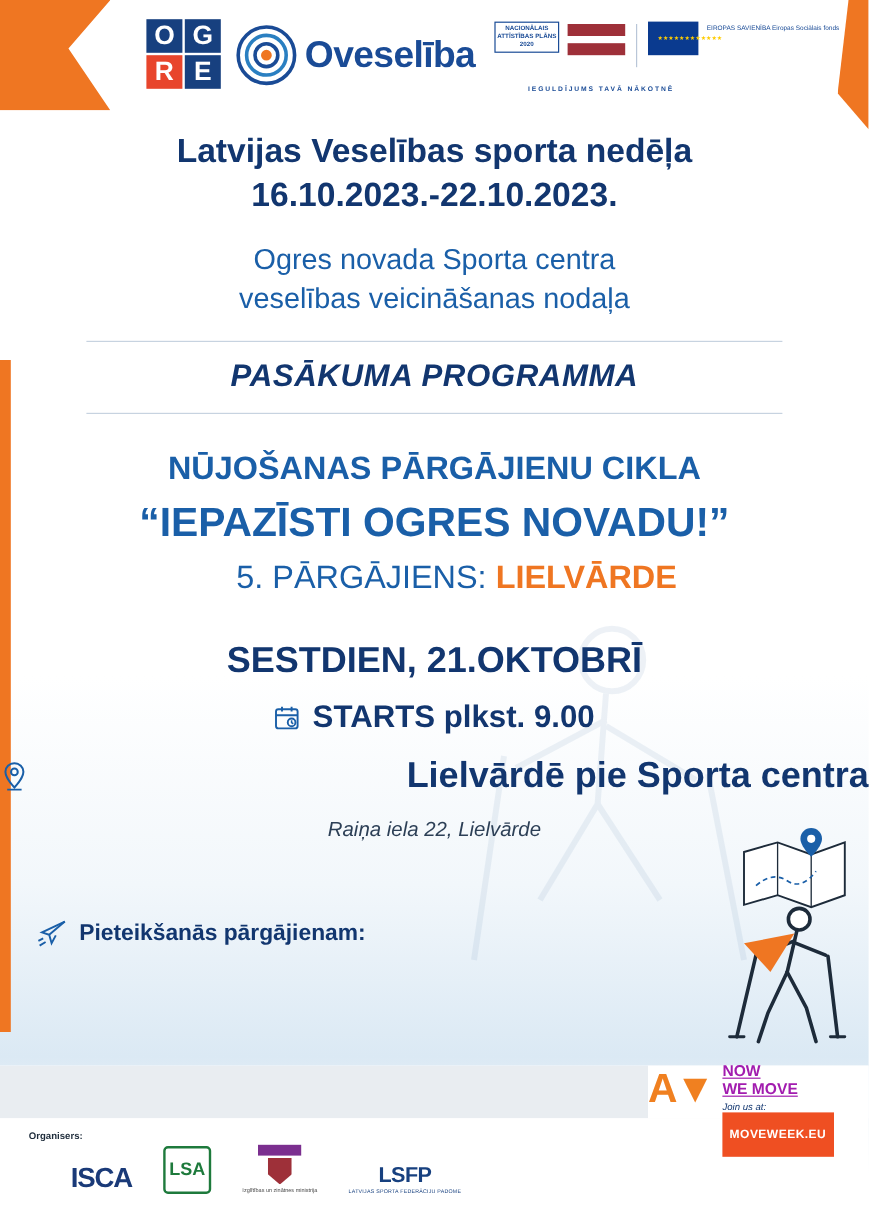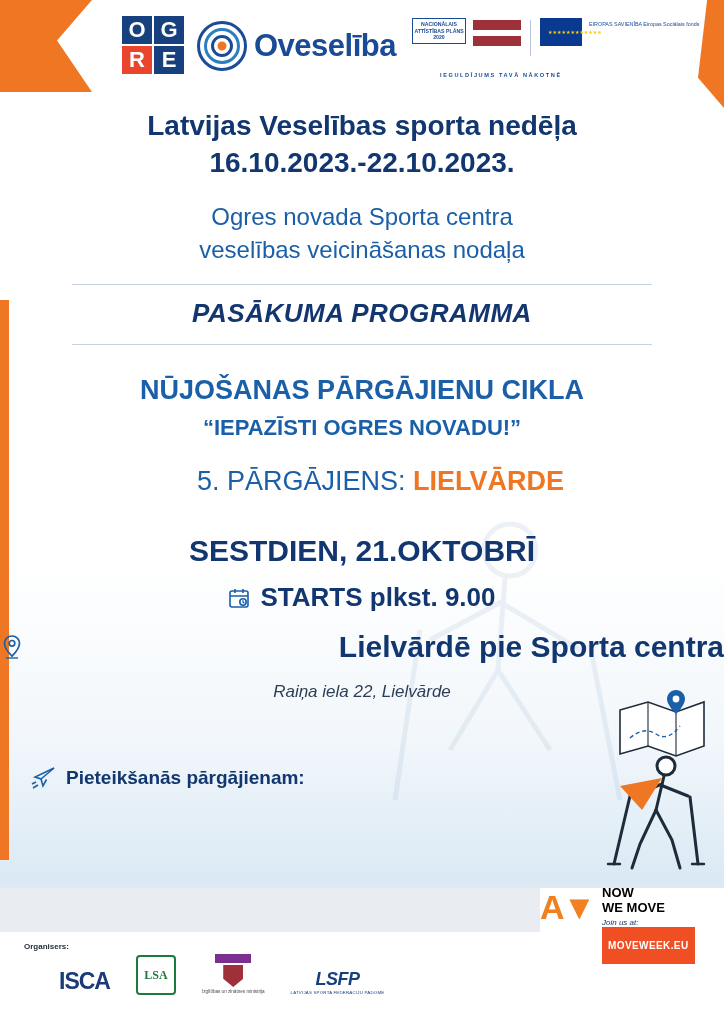--- a/index.html
+++ b/index.html
@@ -123,21 +123,21 @@
   .t-program {
     position:absolute; top:298px; left:0; width:724px;
     font-size: 26px; font-weight: bold; font-style: italic; color:#12366f;
     letter-spacing:.5px;
   }
 
   .t-cycle {
     position:absolute; top:370px; left:0; width:724px;
     font-size: 27px; font-weight: bold; color:#1a5fa8; line-height:1.5;
   }
-  .t-cycle .l2 { font-size: 22px; color:#1a5fa8; }
+  .t-cycle .l2 { font-size: 34px; color:#1a5fa8; }
   .t-leg {
     position:absolute; top:466px; left:0; width:724px;
     font-size: 27px; color:#1a5fa8;padding-left:37px;
   }
   .t-leg b { color:#ef7622; font-weight:bold; }
 
   .t-day {
     position:absolute; top:534px; left:0; width:724px;
     font-size: 30px; font-weight: bold; color:#12366f;
   }
@@ -178,38 +178,38 @@
     background:#e9edf1;
     clip-path: polygon(0 0, 560px 0, 600px 100%, 0 100%);
   }
   .band-grey2 {
     position:absolute; left:540px; top:0; width:184px; height:44px; background:#ffffff;
   }
   .nwm {
     position:absolute; right:16px; top:-2px; width:168px; height:52px;
   }
   .nwm-logo { position:absolute; left:0; top:2px; font-size:34px; font-weight:bold; color:#f08020; letter-spacing:-2px;}
-  .nwm-txt { position:absolute; left:62px; top:0px; font-size:13px; font-weight:bold; color:#000000; line-height:1.15;}
+  .nwm-txt { position:absolute; left:62px; top:0px; font-size:13px; font-weight:bold; color:#a21caf; line-height:1.15;text-decoration:underline;}
   .nwm-join { position:absolute; left:62px; top:32px; font-size:8px; color:#12366f; font-style:italic;}
   .nwm-week {
     position:absolute; left:62px; top:41px; background:#ef4f22; color:#fff;
     font-size:10px; font-weight:bold; padding:13px 6px; letter-spacing:.4px;
   }
 
   .org-label { position:absolute; left:24px; top:54px; font-size:8px; font-weight:bold; color:#1d2b3a;}
   .org-row { position:absolute; left:24px; top:66px; display:flex; align-items:flex-end; gap:26px;}
   .org-isca { font-size:23px; font-weight:bold; color:#1a3a78; letter-spacing:-1px;margin-left:35px; }
   .org-lsa { width:40px; height:40px; border:2px solid #1e7a3c; border-radius:4px; position:relative; }
-  .org-lsa span { position:absolute; inset:4px; color:#1e7a3c; font-size:12px; font-weight:bold; display:flex; align-items:center; justify-content:center; text-align:center; line-height:1;font-family:Liberation Serif, serif;}
+  .org-lsa span { position:absolute; inset:4px; color:#1e7a3c; font-size:15px; font-weight:bold; display:flex; align-items:center; justify-content:center; text-align:center; line-height:1;}
   .org-min { text-align:center; }
   .org-min .bar { width:36px; height:9px; background:#7b2f8f; margin:0 auto 2px; }
   .org-min .crest { width:20px; height:22px; margin:0 auto; background:#9e3039; clip-path: polygon(0 0,100% 0,100% 62%,50% 100%,0 62%); }
   .org-min .cap { font-size:4.6px; color:#4a4a4a; margin-top:2px; line-height:1.25;}
   .org-lsfp { text-align:center; }
-  .org-lsfp .nm { font-size:18px; font-weight:bold; font-style:italic; color:#17407f; letter-spacing:-.5px;}
+  .org-lsfp .nm { font-size:18px; font-weight:bold; color:#17407f; letter-spacing:-.5px;}
   .org-lsfp .cap { font-size:4.4px; color:#17407f; letter-spacing:.2px;}
 
   
   .deco-map { position:absolute; right:14px; top:688px; width:96px; height:74px;}
   .deco-walker { position:absolute; right:16px; top:752px; width:128px; height:126px;}
 </style>
 </head>
 <body>
 
 <div class="poster">

